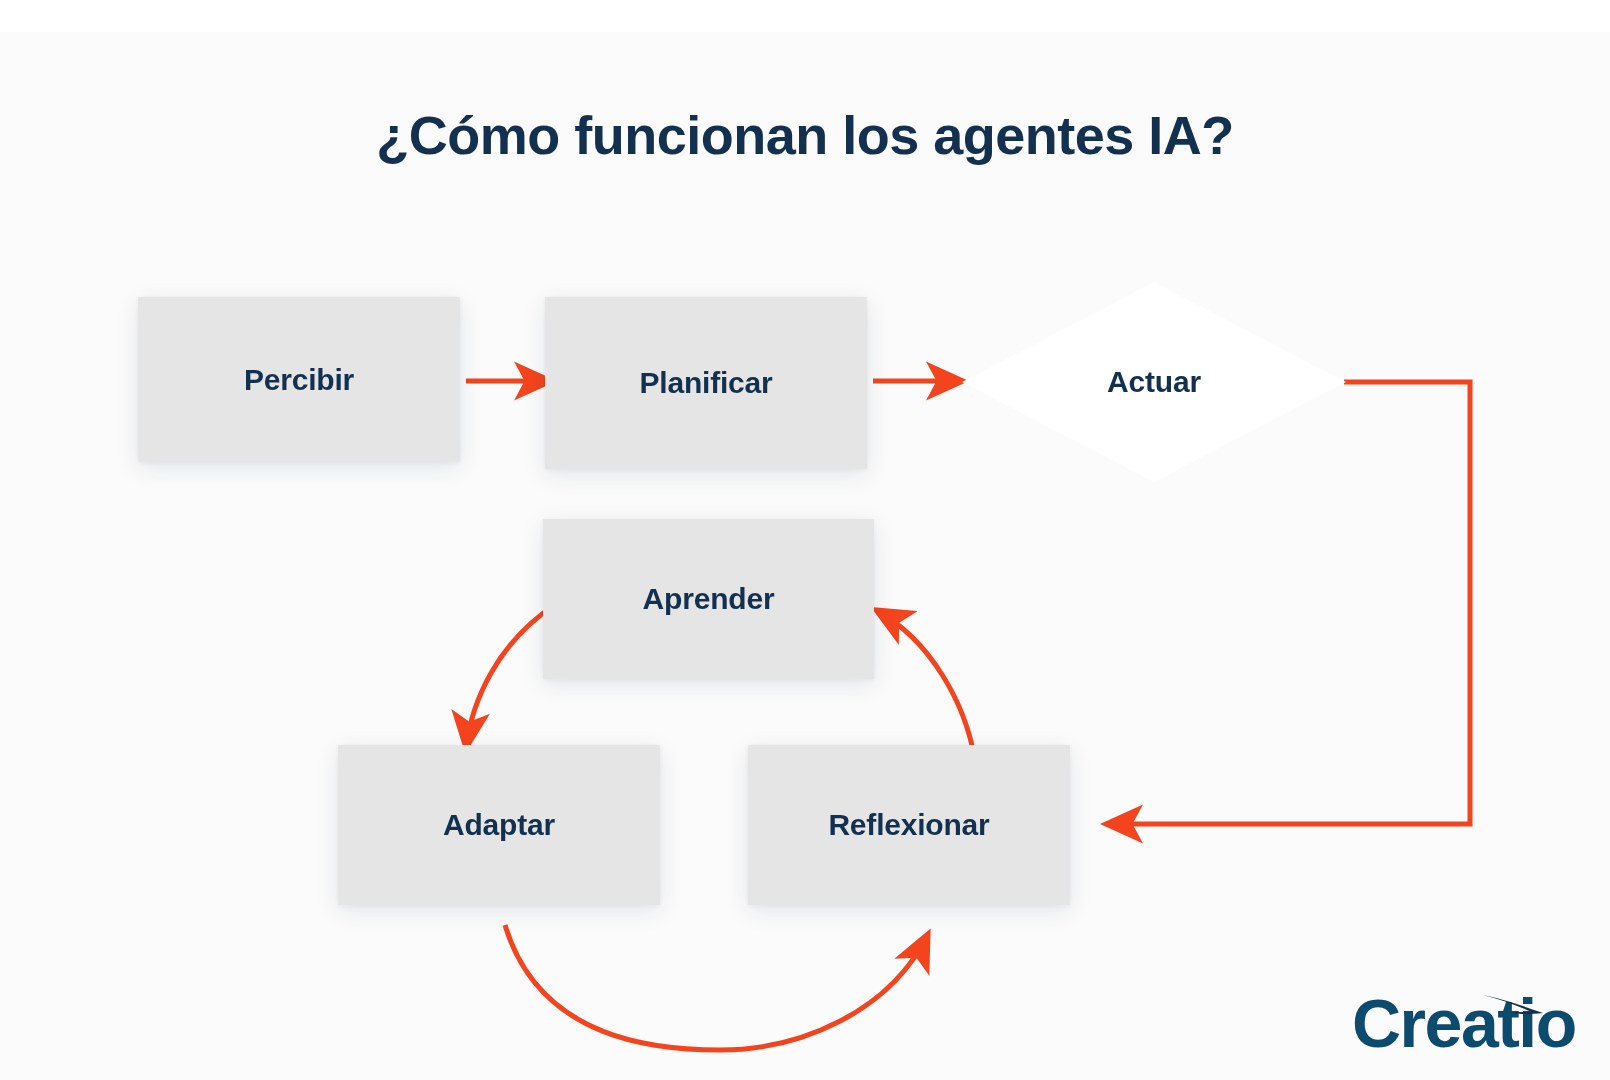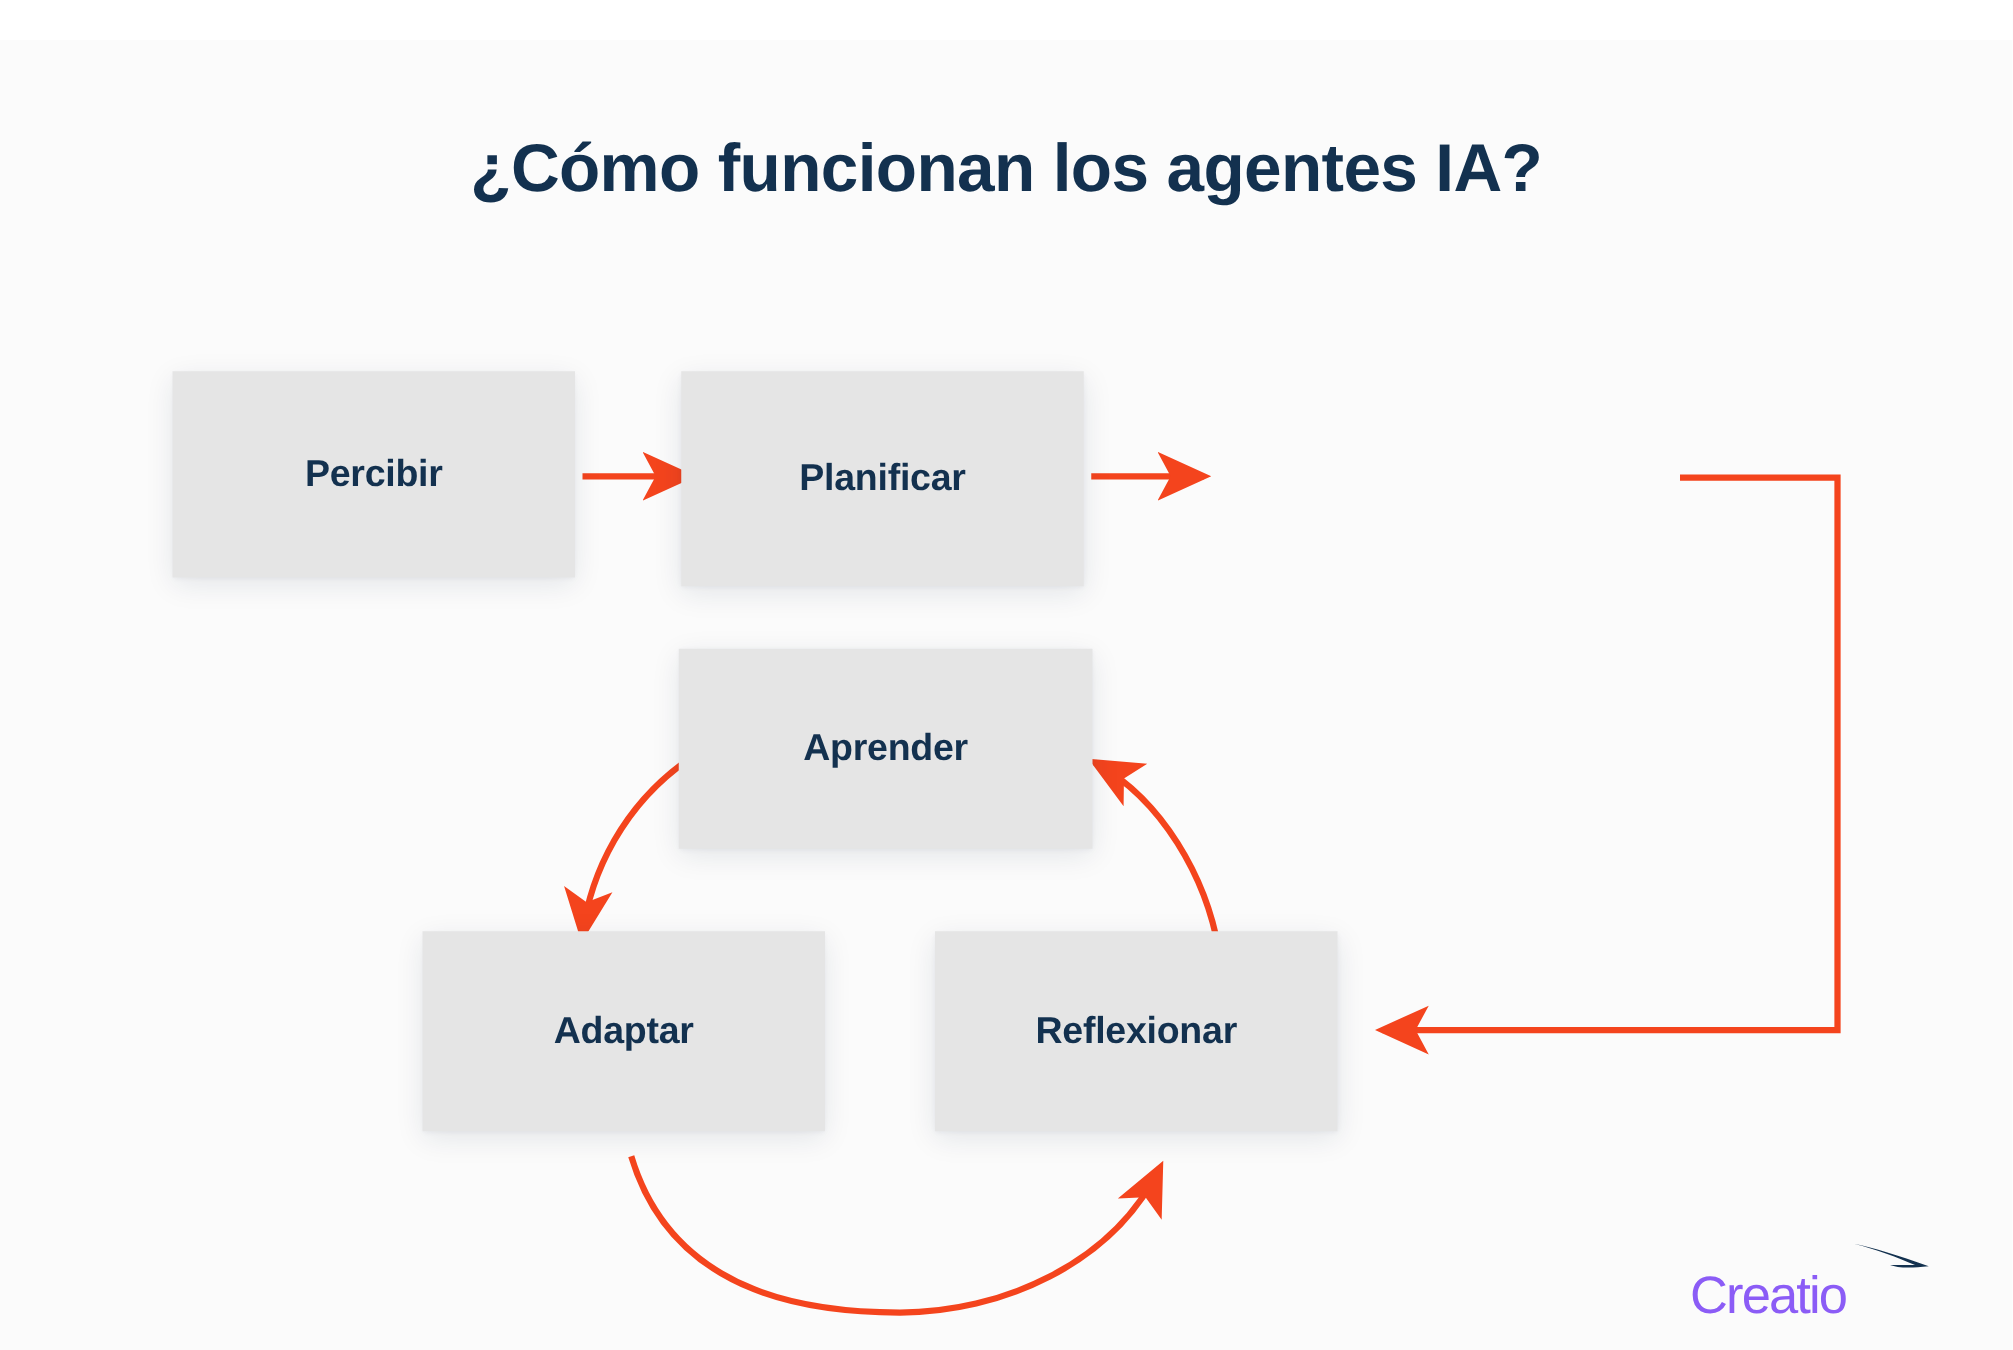--- a/index.html
+++ b/index.html
@@ -93,23 +93,23 @@
     position: absolute;
     left: 1352px;
     top: 945px;
     width: 220px;
     height: 80px;
   }
   #logo-text {
     position: absolute;
     left: 0;
     bottom: 0;
-    font-size: 42px;
-    font-weight: normal;
-    color: #8b5cf6;
+    font-size: 68px;
+    font-weight: bold;
+    color: #0c4a6e;
     letter-spacing: -1.5px;
     font-family: "Liberation Sans", sans-serif;
     line-height: 1;
   }
   #logo-swoosh {
     position: absolute;
     left: 130px;
     top: 16px;
     width: 62px;
     height: 26px;
@@ -155,20 +155,26 @@
   </svg>
 
   <div class="node" id="node-percibir">
     <span class="node-label">Percibir</span>
   </div>
 
   <div class="node" id="node-planificar">
     <span class="node-label">Planificar</span>
   </div>
 
+  <div id="node-actuar-wrap">
+    <div id="node-actuar-shape"></div>
+    <div id="node-actuar-label">
+      <span class="node-label">Actuar</span>
+    </div>
+  </div>
 
   <div class="node" id="node-aprender">
     <span class="node-label">Aprender</span>
   </div>
 
   <div class="node" id="node-reflexionar">
     <span class="node-label">Reflexionar</span>
   </div>
 
   <div class="node" id="node-adaptar">

